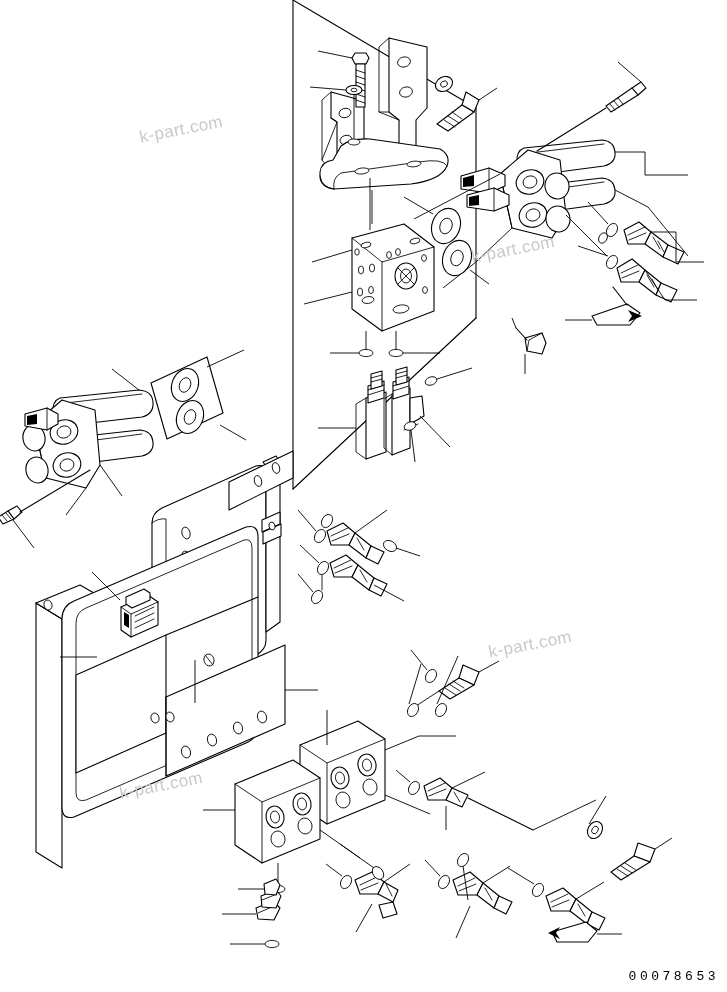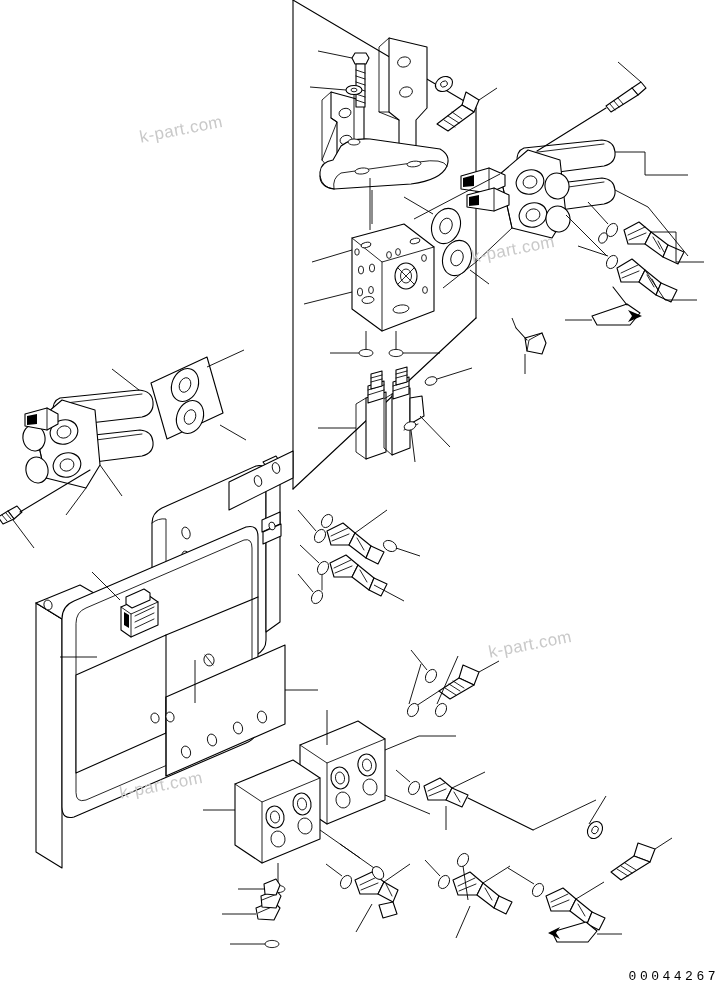--- a/index.html
+++ b/index.html
@@ -488,15 +488,15 @@
       <ellipse class="fwT" cx="603" cy="238" rx="4" ry="5.5" transform="rotate(30 603 238)"></ellipse>
     </g>
 
   </svg>
 
   <div class="wm" style="left:138px;top:128px;">k-part.com</div>
   <div class="wm" style="left:470px;top:248px;">k-part.com</div>
   <div class="wm" style="left:487px;top:643px;">k-part.com</div>
   <div class="wm" style="left:118px;top:784px;">k-part.com</div>
 
-  <div id="partnum">00044267</div>
+  <div id="partnum">00078653</div>
 
 </div>
 
 </body></html>

